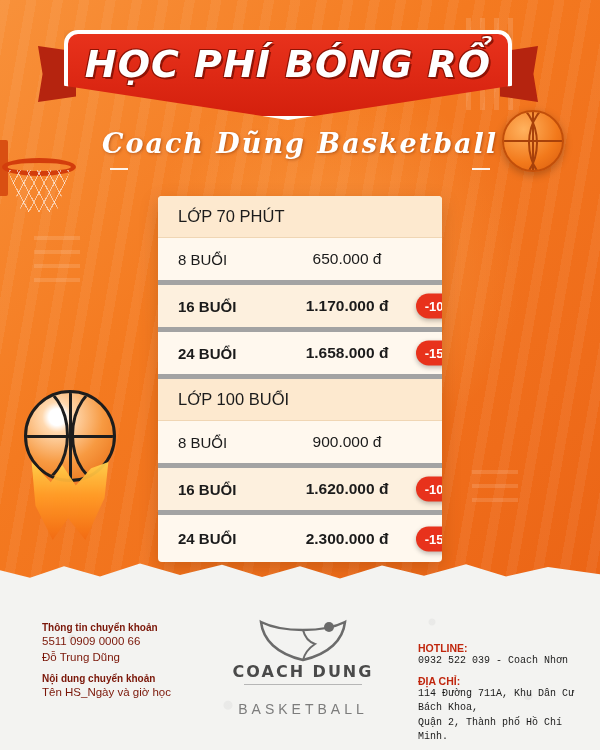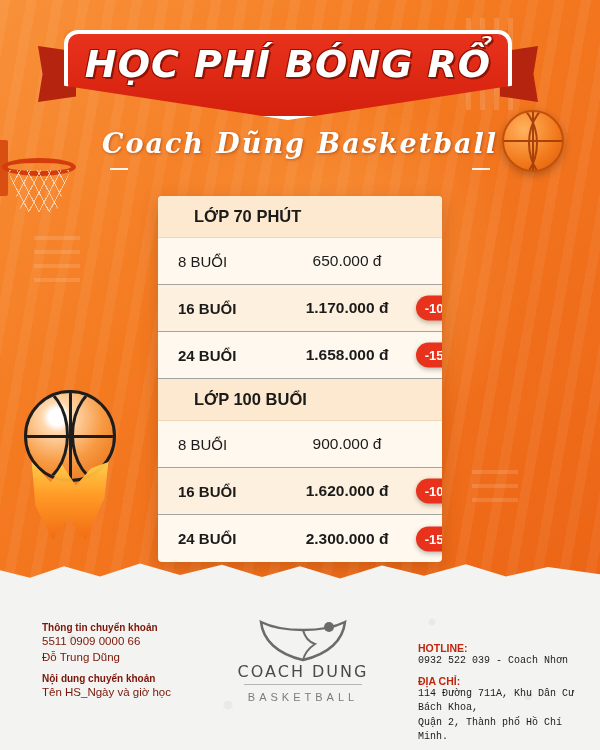--- a/index.html
+++ b/index.html
@@ -132,28 +132,28 @@
   
   .card {
     position: absolute; left: 158px; top: 196px; width: 284px;
     background: #fff8ee;
     border-radius: 4px;
     box-shadow: 0 6px 18px rgba(120,50,0,0.3);
     overflow: hidden;
   }
   .sec-head {
     background: #fde9cf;
-    padding: 11px 0 11px 36px;
-    font-weight: bold; font-size: 16.5px; color: #1b1b1b;
+    padding: 11px 0 11px 20px;
+    font-weight: normal; font-size: 16.5px; color: #1b1b1b;
     border-bottom: 1px solid #f0d6b4;
   }
   .row {
     display: flex; align-items: center;
     height: 47px;
-    border-bottom: 1px solid #a3a3a3;
+    border-bottom: 5px solid #a3a3a3;
     position: relative;
   }
   .row.alt { background: #fdf0de; }
   .row .sessions {
     width: 108px; padding-left: 20px;
     font-size: 15px; color: #1b1b1b;
   }
   .row .price {
     flex: 1; text-align: center;
     font-size: 15.5px; color: #1b1b1b;
@@ -198,24 +198,24 @@
   .contact .h { font-weight: bold; font-size: 10.5px; color: #c0260d; }
   .contact .l { font-size: 10px; line-height: 1.45; font-family: Liberation Mono, monospace; }
   .contact .gap { height: 6px; }
 
   
   .logo { position: absolute; left: 228px; top: 618px; width: 150px; text-align: center; }
   .logo .mark { position: relative; height: 44px; }
   .logo .mark svg { position: absolute; left: 50%; top: 0; transform: translateX(-50%); }
   .logo .name {
     font-family: "DejaVu Sans", sans-serif;
-    font-weight: normal; font-size: 16px; letter-spacing: 2px; color: #4a4a4a;
+    font-weight: bold; font-size: 16px; letter-spacing: 2px; color: #4a4a4a;
   }
   .logo .sub {
-    font-size: 11px; letter-spacing: 4px; color: #7c7c7c; margin-top: 6px;
+    font-size: 14px; letter-spacing: 4px; color: #7c7c7c; margin-top: 16px;
   }
   .logo .bar { height: 1px; background: #b6b6b6; margin: 3px auto 0; width: 118px; }
 </style>
 </head>
 <body>
 
 <div id="poster">
   <div class="bg-stripes"></div>
   <div class="bg-glow"></div>
 

